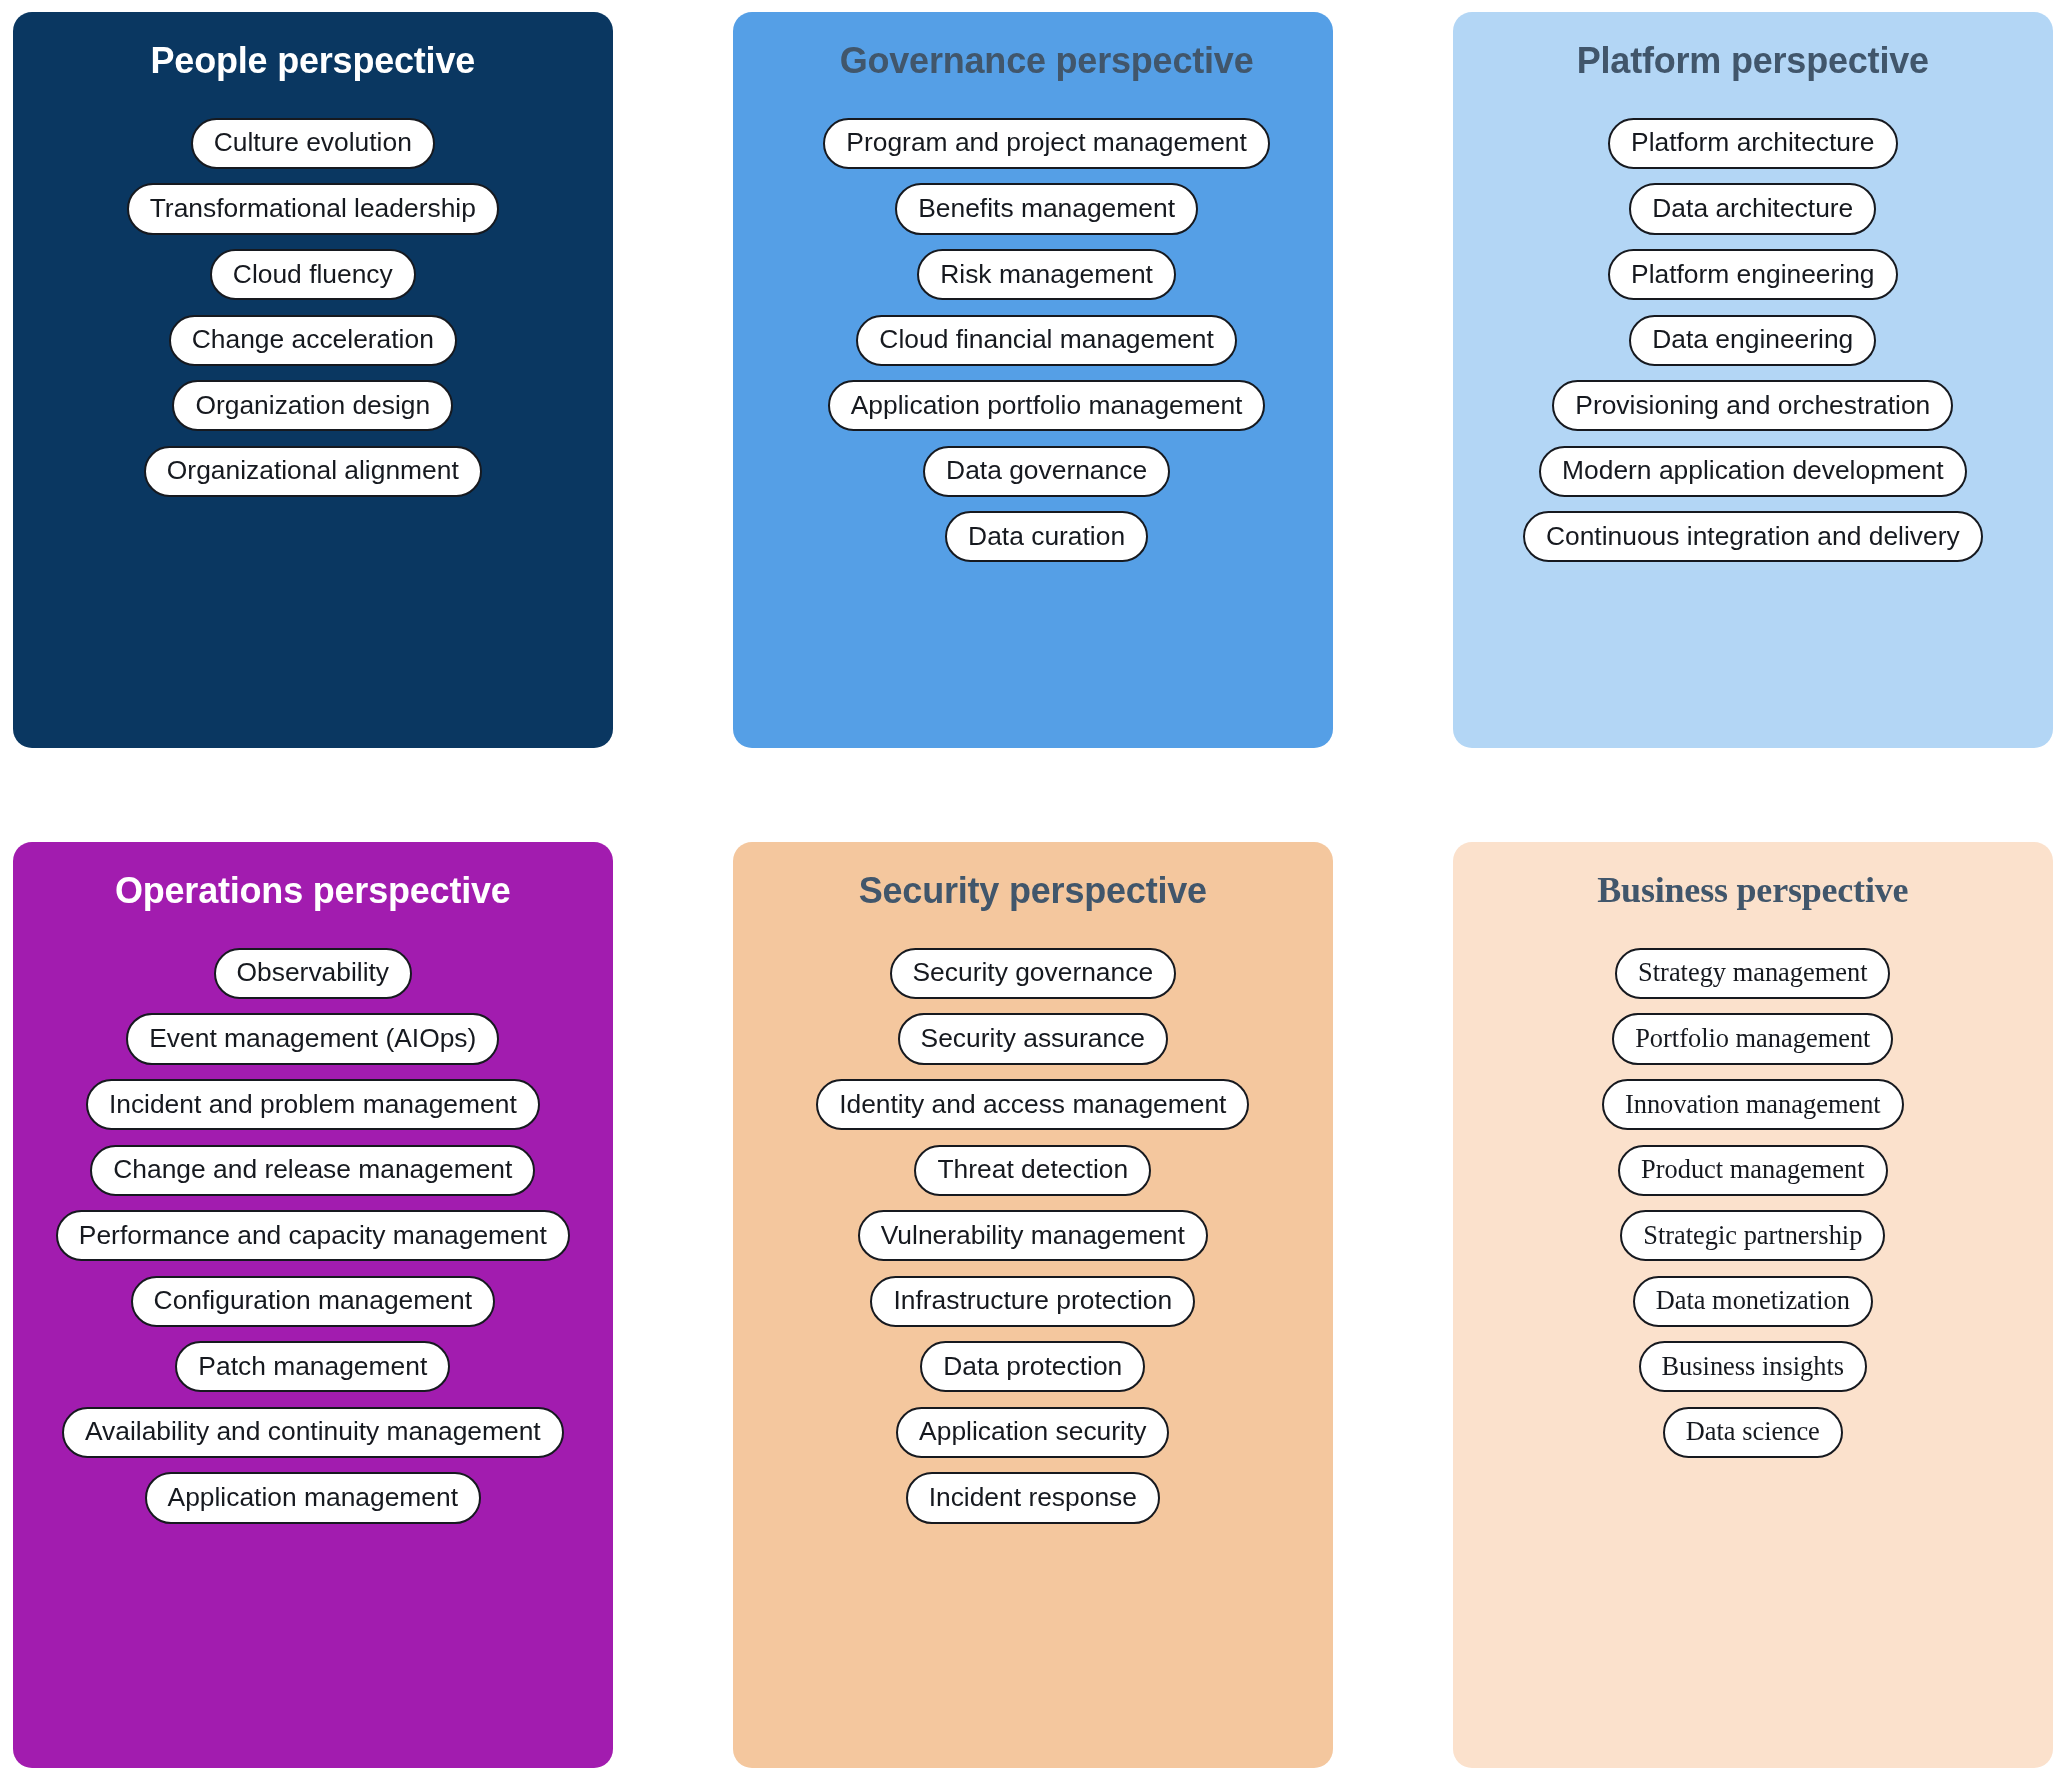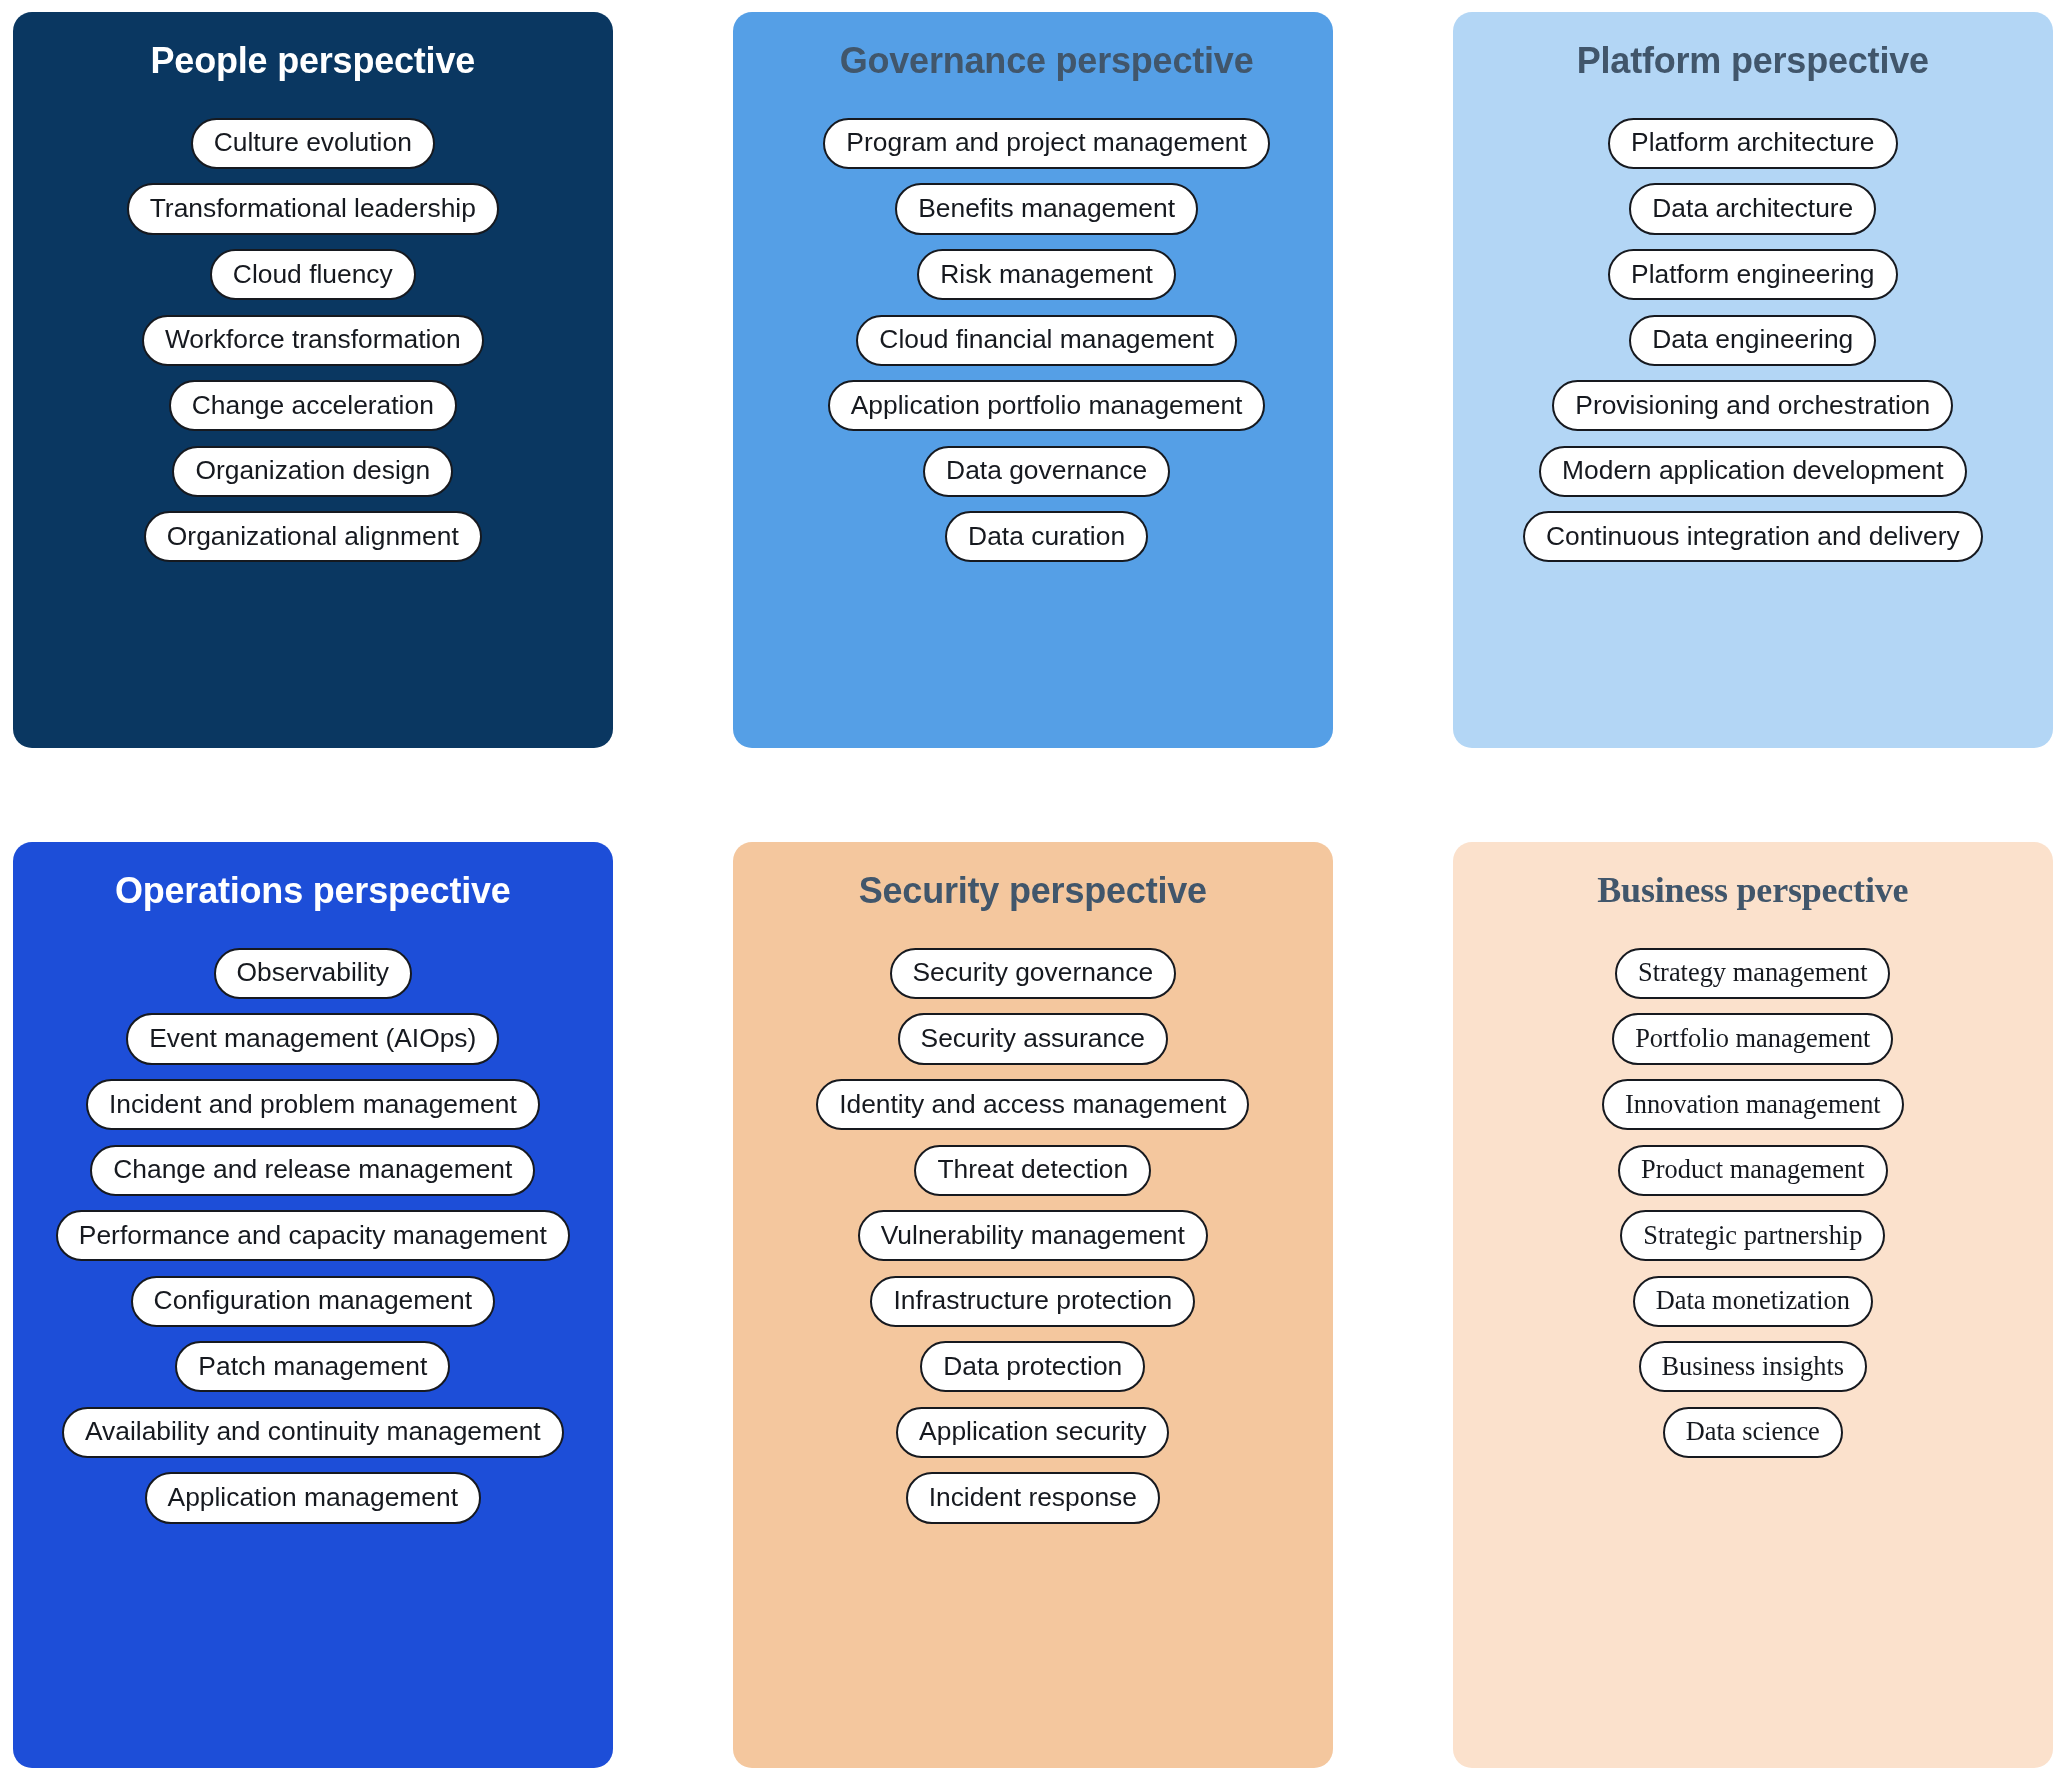--- a/index.html
+++ b/index.html
@@ -64,39 +64,38 @@
     padding: 9.6px 21px 11.2px 21px;
     white-space: nowrap;
     text-align: center;
     box-sizing: border-box;
   }
 
   
   .card.people      { background: #0a3761; }
   .card.governance  { background: #559fe6; padding-left: 42px; }
   .card.platform    { background: #b3d6f5; }
-  .card.operations  { background: #1d4ed8; }
+  .card.operations  { background: #a21caf; }
   .card.security    { background: #f4c79e; }
   .card.business    { background: #fbe1cc; font-family: Liberation Serif, serif; }
 
   .title-light { color: #ffffff; }
   .title-dark  { color: #41566b; }
 </style>
 </head>
 <body>
 
 <div class="board">
 
   <div class="card people">
     <div class="card-title title-light">People perspective</div>
     <div class="pill-list">
       <div class="pill">Culture evolution</div>
       <div class="pill">Transformational leadership</div>
       <div class="pill">Cloud fluency</div>
-      <div class="pill">Workforce transformation</div>
       <div class="pill">Change acceleration</div>
       <div class="pill">Organization design</div>
       <div class="pill">Organizational alignment</div>
     </div>
   </div>
 
   <div class="card governance">
     <div class="card-title title-dark">Governance perspective</div>
     <div class="pill-list">
       <div class="pill">Program and project management</div>

